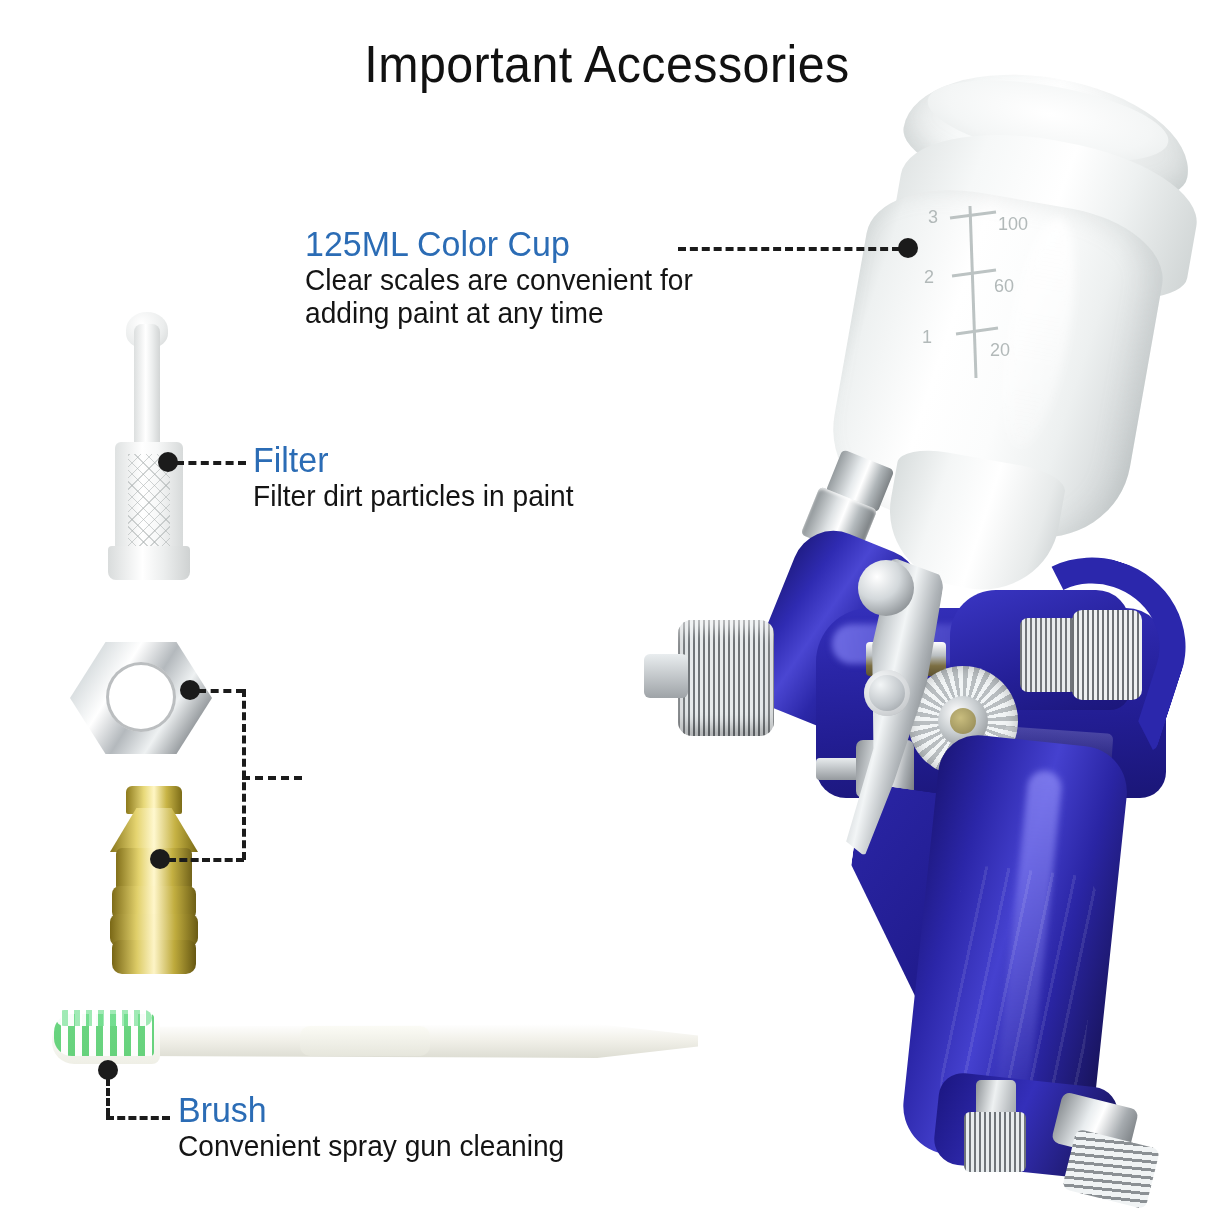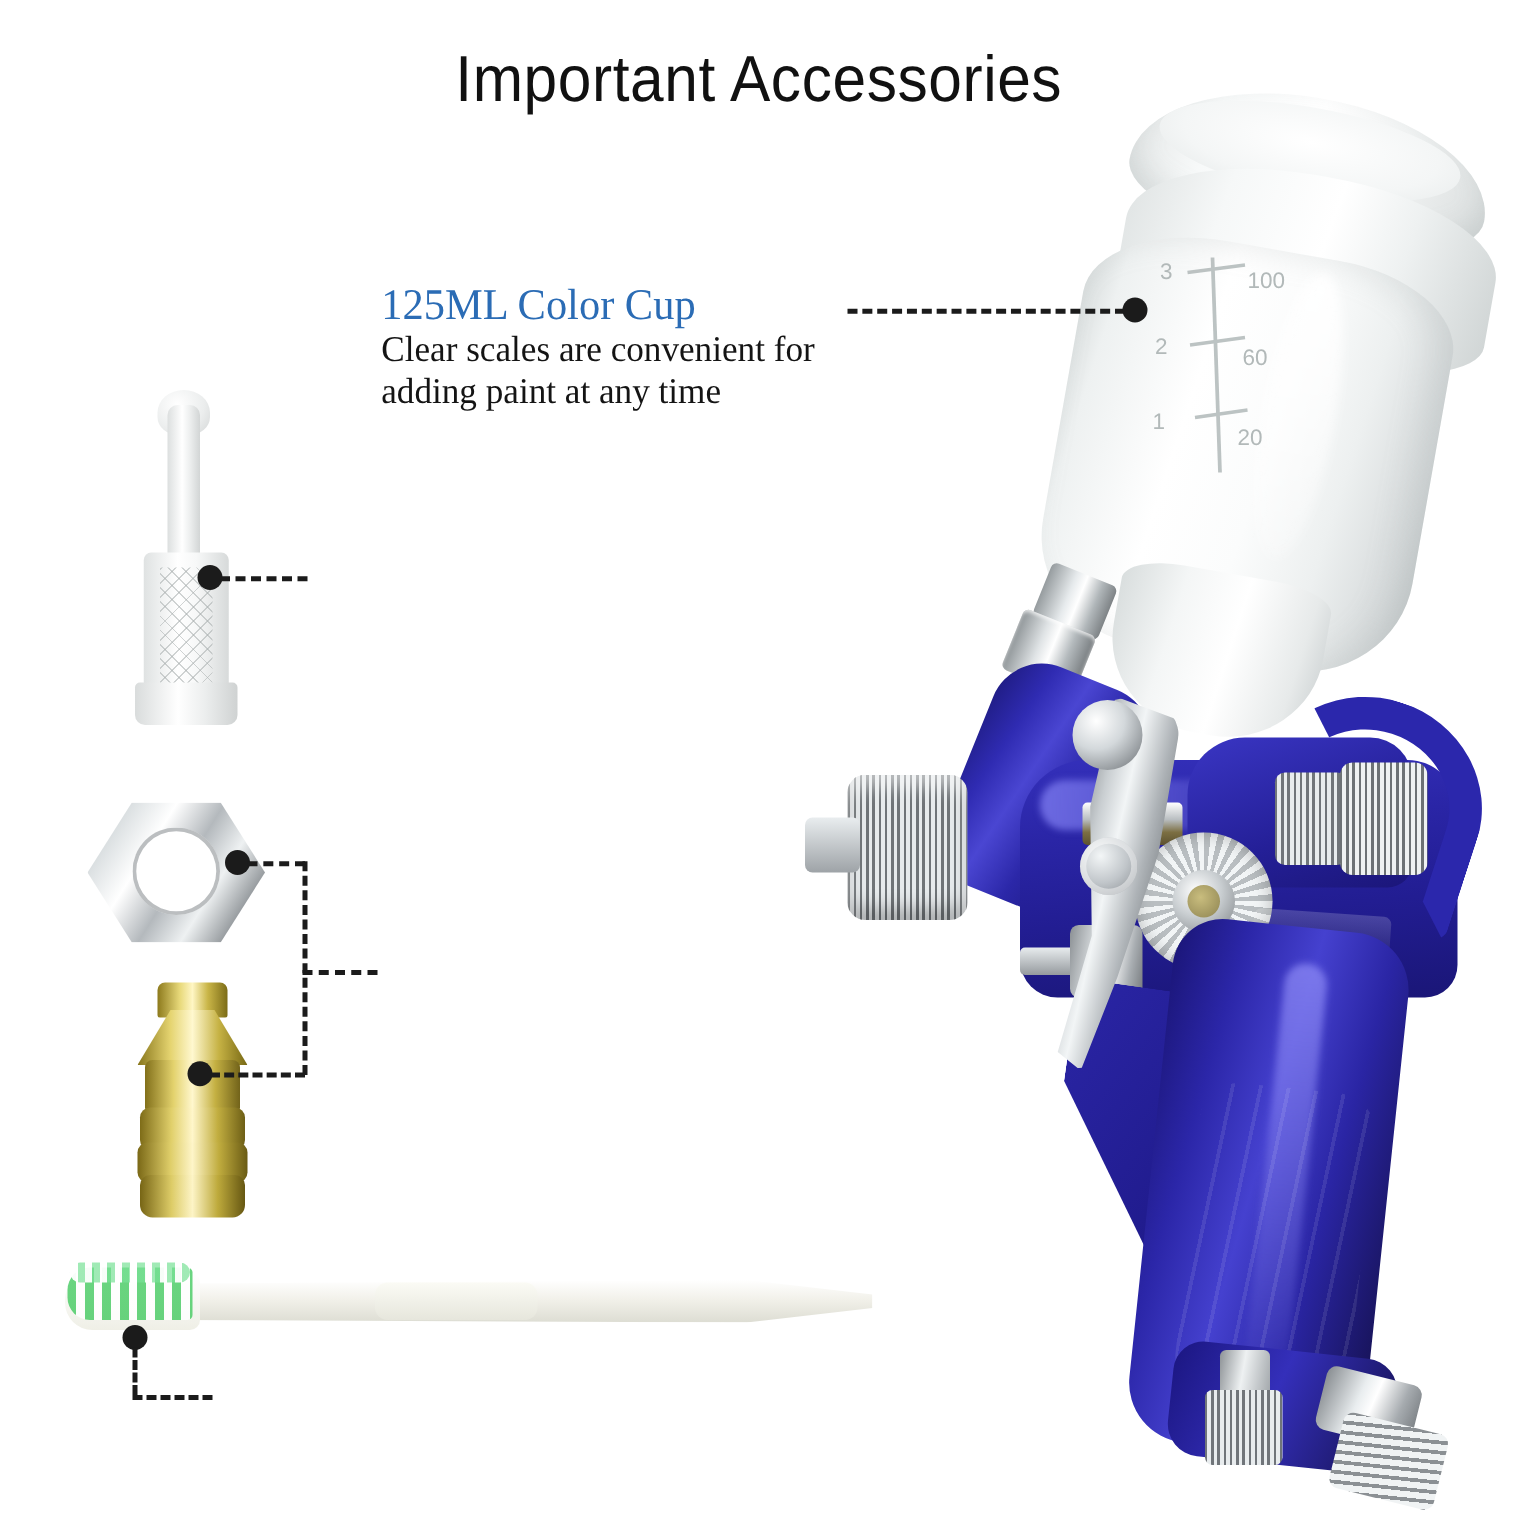--- a/index.html
+++ b/index.html
@@ -20,21 +20,21 @@
     font-size:52px;
     letter-spacing:.5px;
     color:#111111;
     font-family:"Liberation Sans","DejaVu Sans",sans-serif;
     transform:scaleX(.93);
     transform-origin:center top;
     white-space:nowrap;
   }
 
   
-  .callout{position:absolute;font-family:Liberation Serif, serif;}
+  .callout{position:absolute;}
   .callout .c-title{
     color:#2b6cb5;
     font-size:35px;
     line-height:40px;
     white-space:nowrap;
     transform:scaleX(.97);
     transform-origin:left top;
   }
   .callout .c-desc{
     color:#141414;
@@ -544,16 +544,28 @@
   <div class="dash-h" style="left:106px;top:1116px;width:64px;"></div>
 
   <div class="callout" id="callout-cup">
     <div class="c-title">125ML Color Cup</div>
     <div class="c-desc">
       <span>Clear scales are convenient for</span>
       <span>adding paint at any time</span>
     </div>
   </div>
 
-
-
+  <div class="callout" id="callout-filter">
+    <div class="c-title">Filter</div>
+    <div class="c-desc">
+      <span>Filter dirt particles in paint</span>
+    </div>
+  </div>
+
+
+  <div class="callout" id="callout-brush">
+    <div class="c-title">Brush</div>
+    <div class="c-desc">
+      <span>Convenient spray gun cleaning</span>
+    </div>
+  </div>
 
 </div>
 
 </body></html>

